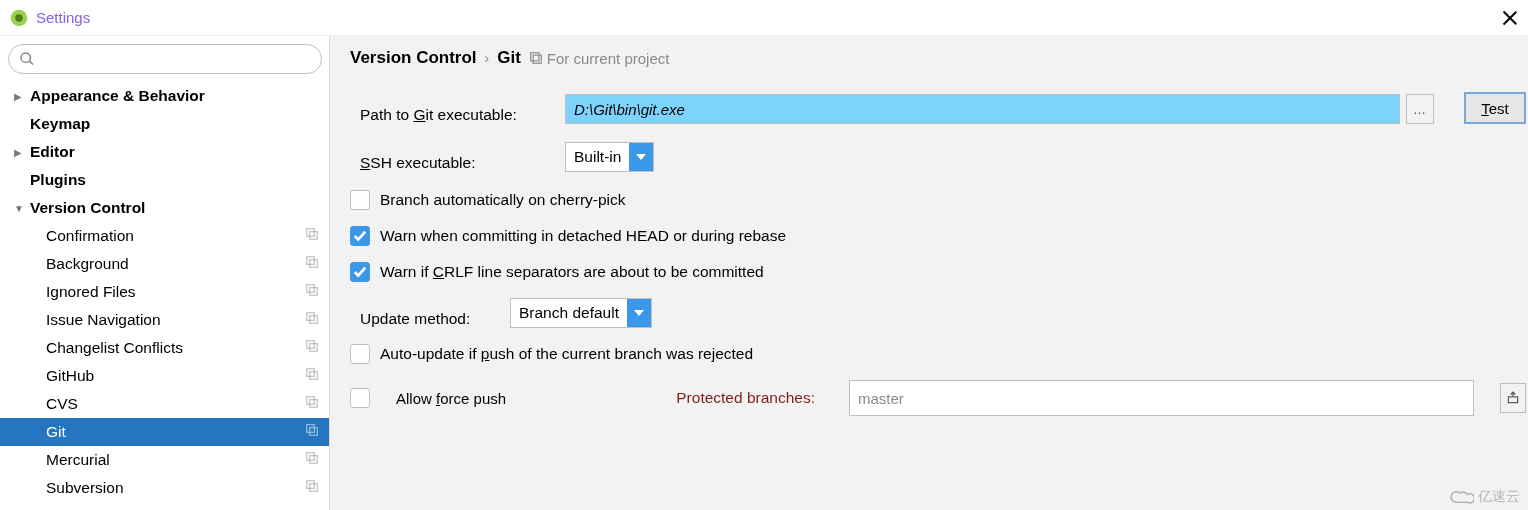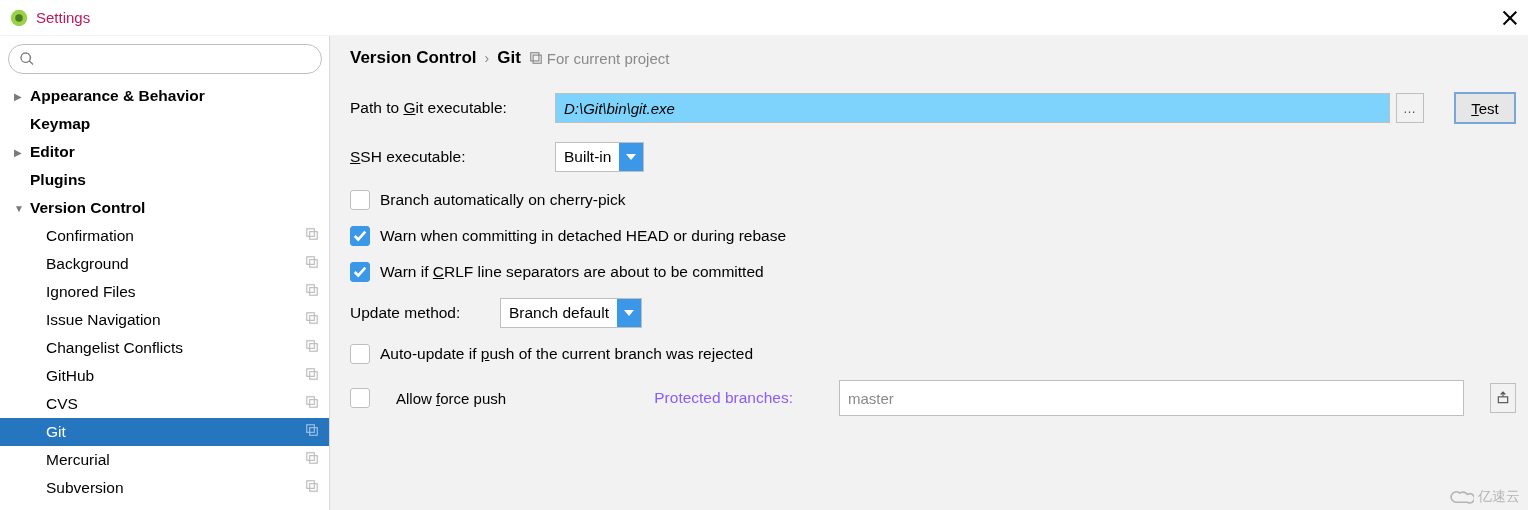--- a/index.html
+++ b/index.html
@@ -1,21 +1,21 @@
 <!DOCTYPE html>
 <html><head>
 <meta charset="utf-8">
 <style>
   * { box-sizing: border-box; margin: 0; padding: 0; font-family: "Segoe UI", Arial, sans-serif; }
   body { width: 1528px; height: 510px; background: #f2f2f2; overflow: hidden; font-size: 15px; color: #000; position: relative; }
 
   
   .titlebar { height: 36px; display: flex; align-items: center; padding: 0 10px; background: #fff; border-bottom: 1px solid #f2f2f2; }
   .app-icon { width: 18px; height: 18px; margin-right: 8px; }
-  .titlebar .title { font-size: 15px; color: #be185d; }
+  .titlebar .title { font-size: 15px; color: #8b5cf6; }
   .close-x { margin-left: auto; width: 16px; height: 16px; cursor: pointer; position: relative; }
   .close-x::before, .close-x::after { content: ""; position: absolute; left: 7px; top: -1px; width: 1.5px; height: 18px; background: #000; }
   .close-x::before { transform: rotate(45deg); }
   .close-x::after  { transform: rotate(-45deg); }
 
   
   .split { display: flex; height: calc(100% - 36px); }
   .sidebar { width: 330px; background: #fff; border-right: 1px solid #d7d7d7; padding-top: 8px; }
   .content { flex: 1; background: #f2f2f2; padding: 12px 20px 0 20px; position: relative; }
 
@@ -36,21 +36,21 @@
   .tree-row .label { flex: 1; white-space: nowrap; }
   .copy-icon { width: 14px; height: 14px; opacity: 0.55; }
 
   
   .crumb { display: flex; align-items: center; gap: 8px; margin-bottom: 24px; color: #000; }
   .crumb .seg { font-size: 17px; font-weight: 700; }
   .crumb .sep { color: #888; font-size: 14px; }
   .crumb .scope { color: #8a8a8a; font-size: 15px; font-weight: 400; display: flex; align-items: center; gap: 4px; }
 
   
-  .row { display: flex; align-items: center; margin-bottom: 18px; }
+  .row { display: flex; align-items: flex-end; margin-bottom: 18px; margin-left: 10px; }
   .row .lbl { width: 205px; font-size: 15.5px; }
   .txt { height: 30px; border: 1px solid #bfbfbf; background: #7dd3fc; padding: 0 8px; font-size: 15px; outline: none; font-style: italic; }
   .path-input { width: 835px; }
   .browse-btn { width: 28px; height: 30px; border: 1px solid #bfbfbf; background: #f2f2f2; margin-left: 6px; display:flex; align-items:center; justify-content:center; cursor:pointer; font-size:13px; letter-spacing:1px; color:#555; }
   .test-btn { width: 62px; height: 32px; margin-left: 30px; border: 2px solid #7aa7d9; background: #e6e6e6; cursor: pointer; font-size: 15px; }
 
   
   .select { display: inline-flex; align-items: center; height: 30px; border: 1px solid #bfbfbf; background: #fff; cursor: pointer; }
   .select .val { padding: 0 8px; font-size: 15.5px; }
   .select .arrow { width: 24px; height: 100%; background: #3b97e8; display: flex; align-items: center; justify-content: center; }
@@ -59,21 +59,21 @@
   
   .chkrow { display: flex; align-items: center; gap: 10px; margin-bottom: 16px; }
   .chk { width: 20px; height: 20px; border: 1px solid #bfbfbf; border-radius: 3px; background: #fff; display: inline-flex; align-items: center; justify-content: center; cursor: pointer; flex-shrink:0; }
   .chk.checked { background: #3b97e8; border-color: #3b97e8; }
   .chk.checked svg { display: block; }
   .chk svg { display: none; width: 14px; height: 14px; fill: none; stroke: #fff; stroke-width: 3; }
   .chkrow .text { font-size: 15.5px; }
 
   
   .prot-row { display: flex; align-items: center; gap: 26px; }
-  .prot-row .plabel { color: #8b5cf6; font-size: 15.5px; margin-left: auto; margin-right: 20px; }
+  .prot-row .plabel { color: #7f1d1d; font-size: 15.5px; margin-left: auto; margin-right: 8px; }
   .prot-input { width: 625px; height: 36px; border: 1px solid #bfbfbf; background: #fff; padding: 0 8px; font-size: 15px; color: #8a8a8a; outline:none; }
   .expand-btn { width: 26px; height: 30px; border: 1px solid #bfbfbf; background: #f2f2f2; display: flex; align-items: center; justify-content: center; cursor: pointer; }
 
   u.key { text-decoration: underline; }
 
   .watermark { position: absolute; right: 8px; bottom: 4px; color: #b5b5b5; font-size: 14px; display:flex; align-items:center; gap:4px; }
 </style>
 </head>
 <body>
 

